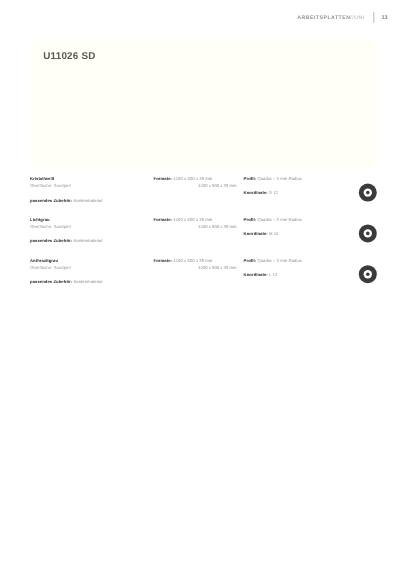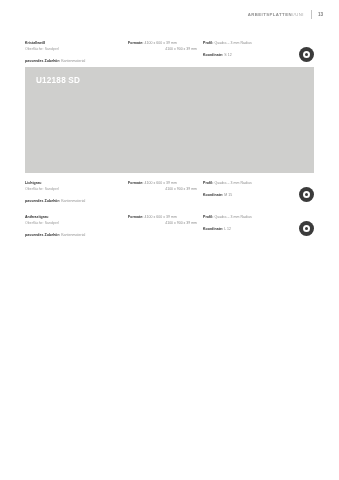--- a/index.html
+++ b/index.html
@@ -161,20 +161,23 @@
     <div class="header-title">
       <span>ARBEITSPLATTEN</span><span class="sep">//</span><span class="uni">UNI</span>
     </div>
     <div class="header-divider"></div>
     <div class="header-pageno">13</div>
   </div>
 
   <div class="catalog">
 
     <div class="product">
+      <div class="swatch" style="background:#fffff7">
+        <div class="swatch-code" style="color:#585858">U11026 SD</div>
+      </div>
       <div class="specs">
         <div class="spec-col col-name">
           <div class="spec-line bold">Kristallweiß</div>
           <div class="spec-line light">
             <span>Oberfläche:</span>
             <span>Sandperl</span>
           </div>
           <div class="spec-gap"></div>
           <div class="spec-line">
             <span class="lbl">passendes Zubehör:</span>
@@ -203,23 +206,20 @@
           <div class="badge">
             <div class="badge-ring">
               <div class="badge-dot"></div>
             </div>
           </div>
         </div>
       </div>
     </div>
 
     <div class="product">
-      <div class="swatch" style="background:#cfcfcd">
-        <div class="swatch-code" style="color:#ffffff">U12188 SD</div>
-      </div>
       <div class="specs">
         <div class="spec-col col-name">
           <div class="spec-line bold">Lichtgrau</div>
           <div class="spec-line light">
             <span>Oberfläche:</span>
             <span>Sandperl</span>
           </div>
           <div class="spec-gap"></div>
           <div class="spec-line">
             <span class="lbl">passendes Zubehör:</span>

